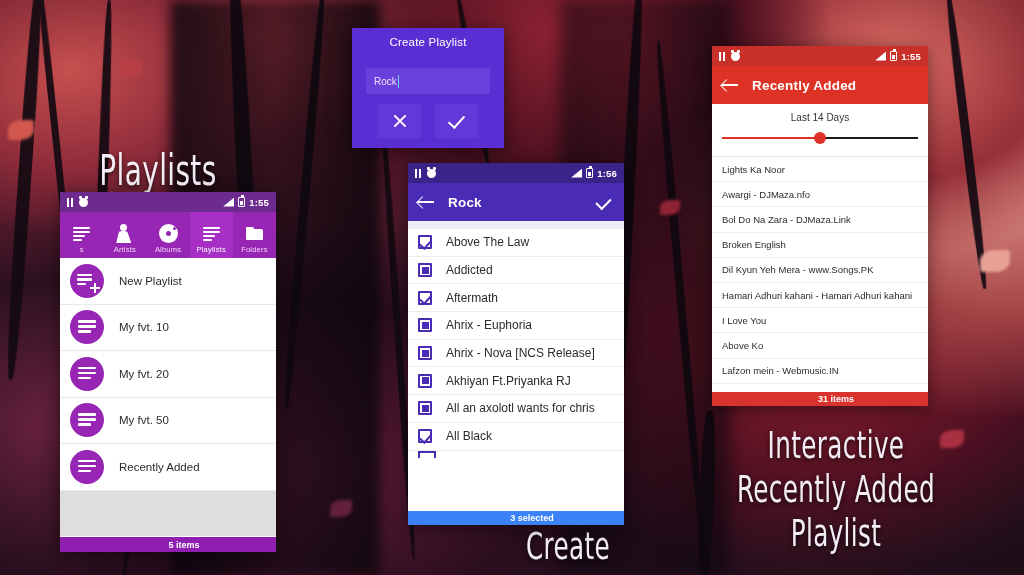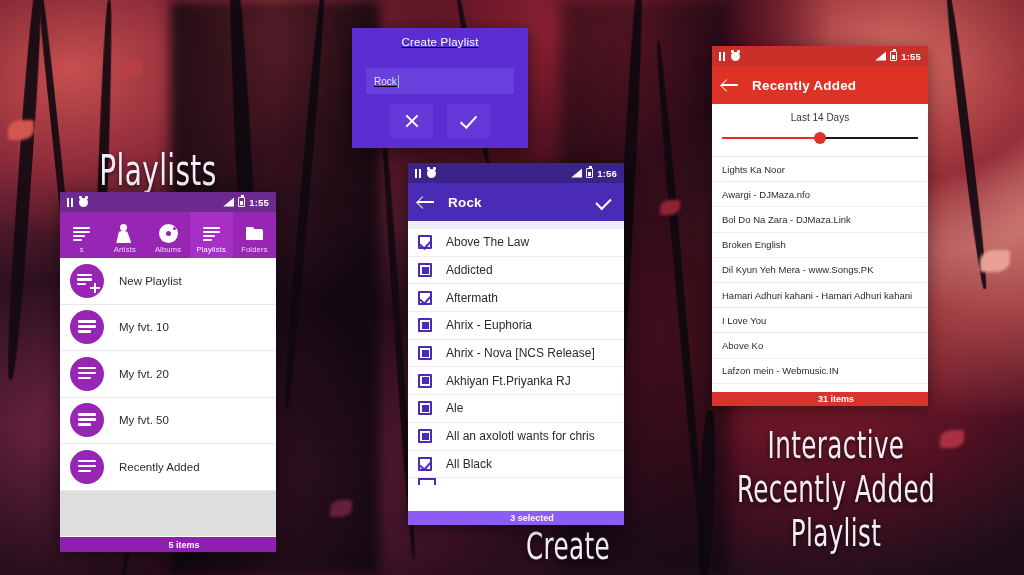--- a/index.html
+++ b/index.html
@@ -143,21 +143,21 @@
   .rock-gap { height:8px; background:#efeef7; }
   .srow { height:27.7px; display:flex; align-items:center; padding:0 0 0 10px;
           border-bottom:1px solid #ececec; background:#fff; }
   .cbox { width:14px; height:14px; border:2px solid #4a2bb5; background:#fff;
           position:relative; flex:0 0 14px; border-radius:1px; }
   .cbox.checked:after { content:""; position:absolute; left:2px; top:0.5px; width:5px; height:9px;
      border-right:2px solid #4a2bb5; border-bottom:2px solid #4a2bb5; transform:rotate(42deg); }
   .cbox.unchecked:after { content:""; position:absolute; left:1.5px; top:1.5px;
      width:7px; height:7px; background:#4a2bb5; }
   .srow-label { font-size:12px; color:#2b2b2b; margin-left:14px; white-space:nowrap; }
-  #phone-rock .bottombar { background:#8b5cf6; height:14px; }
+  #phone-rock .bottombar { background:#3b82f6; height:14px; }
   .srow-peek { height:6px; background:#fff; position:relative; }
   .srow-peek:before { content:""; position:absolute; left:10px; top:0; width:14px; height:5px;
      border:2px solid #4a2bb5; border-bottom:0; background:#fff; }
 
   
   #phone-recent { left:712px; top:46px; width:216px; height:360px; }
   #phone-recent .statusbar { background:#c9302a; }
   #phone-recent .toolbar { background:#de3226; height:38px; }
   .slider-card { background:#fff; padding:8px 0 12px; border-bottom:1px solid #e4e4e4; }
   .slider-title { text-align:center; font-size:10px; color:#333; margin-bottom:9px; }
@@ -165,22 +165,22 @@
   .slider-track .line { position:absolute; left:0; right:0; top:5px; height:2px; background:#1b1b1b; }
   .slider-track .fill { position:absolute; left:0; top:5px; height:2px; background:#de3226; }
   .slider-track .knob { position:absolute; top:0; width:12px; height:12px; border-radius:50%;
      background:#de3226; margin-left:-6px; }
   .rrow { height:25.2px; display:flex; align-items:center; padding:0 10px;
           border-bottom:1px solid #ededed; background:#fff; }
   .rrow-label { font-size:9.5px; color:#2b2b2b; white-space:nowrap; }
   #phone-recent .bottombar { background:#d8332c; height:14px; }
 
   
-  #dialog-create { position:absolute; left:352px; top:28px; width:176px; height:120px;
-     background:#5a2ed2; box-shadow:0 4px 18px rgba(0,0,0,.5);text-decoration:underline; }
+  #dialog-create { position:absolute; left:352px; top:28px; width:152px; height:120px;
+     background:#5a2ed2; box-shadow:0 4px 18px rgba(0,0,0,.5); }
   .dlg-title { text-align:center; color:#fff; font-size:11.5px; padding:8px 0 0; letter-spacing:.2px; }
   .dlg-field { margin:20px 14px 0; height:26px; background:#6a40dd; display:flex; align-items:center;
      padding:0 8px; position:relative; }
   .dlg-field-text { font-size:10px; color:#e9e3fb; }
   .dlg-caret { width:1.5px; height:13px; background:#6fd8e8; margin-left:1px; }
   .dlg-actions { display:flex; justify-content:center; gap:14px; margin-top:10px; }
   .dlg-btn { width:43px; height:34px; background:#6438d8; position:relative; cursor:pointer; }
   .dlg-x:before,.dlg-x:after { content:""; position:absolute; left:50%; top:50%; width:16px; height:2px;
      background:#fff; margin:-1px 0 0 -8px; }
   .dlg-x:before{transform:rotate(45deg);} .dlg-x:after{transform:rotate(-45deg);}
@@ -375,24 +375,20 @@
       <div class="srow">
         <span class="cbox unchecked"></span>
         <span class="srow-label">Ahrix - Nova [NCS Release]</span>
       </div>
       <div class="srow">
         <span class="cbox unchecked"></span>
         <span class="srow-label">Akhiyan Ft.Priyanka RJ</span>
       </div>
       <div class="srow">
         <span class="cbox unchecked"></span>
-        <span class="srow-label">Ale</span>
-      </div>
-      <div class="srow">
-        <span class="cbox unchecked"></span>
         <span class="srow-label">All an axolotl wants for chris</span>
       </div>
       <div class="srow">
         <span class="cbox checked"></span>
         <span class="srow-label">All Black</span>
       </div>
       <div class="srow-peek"></div>
     </div>
 
     <div class="bottombar">3 selected</div>

